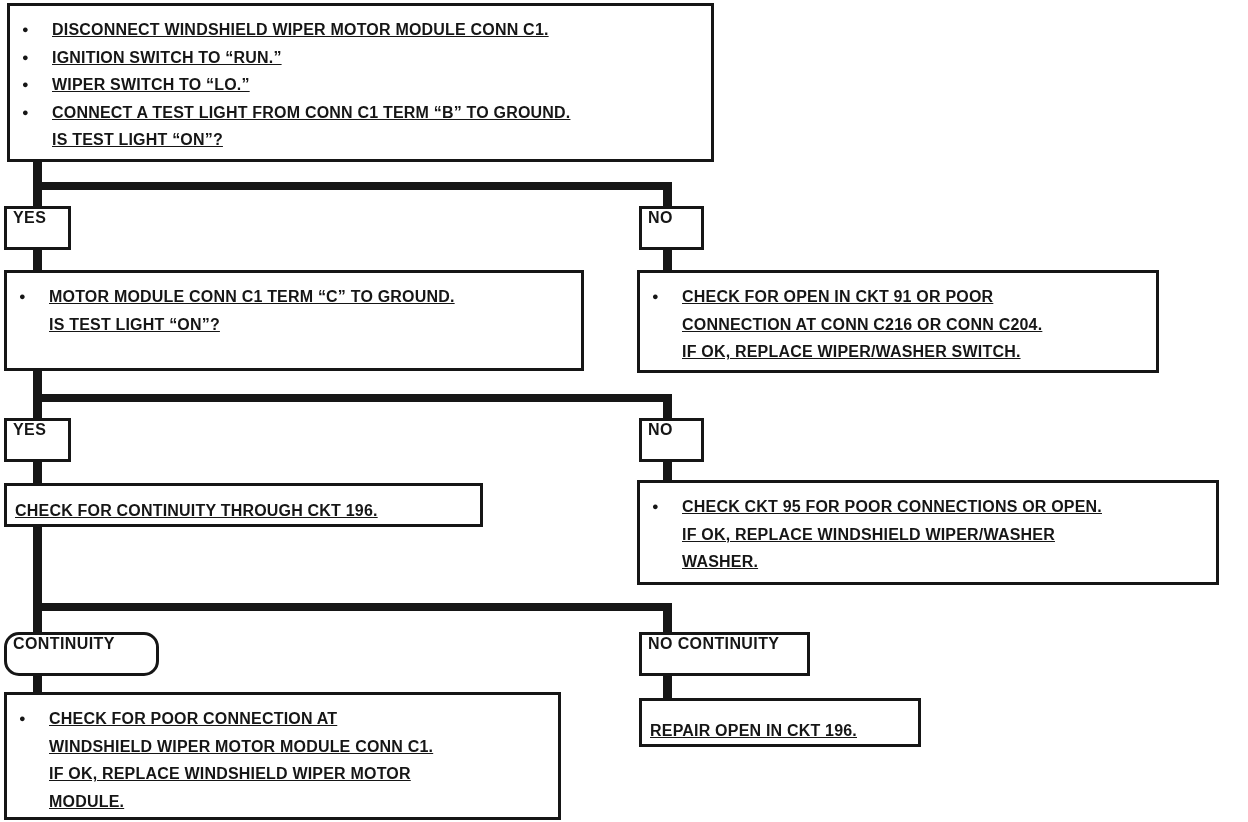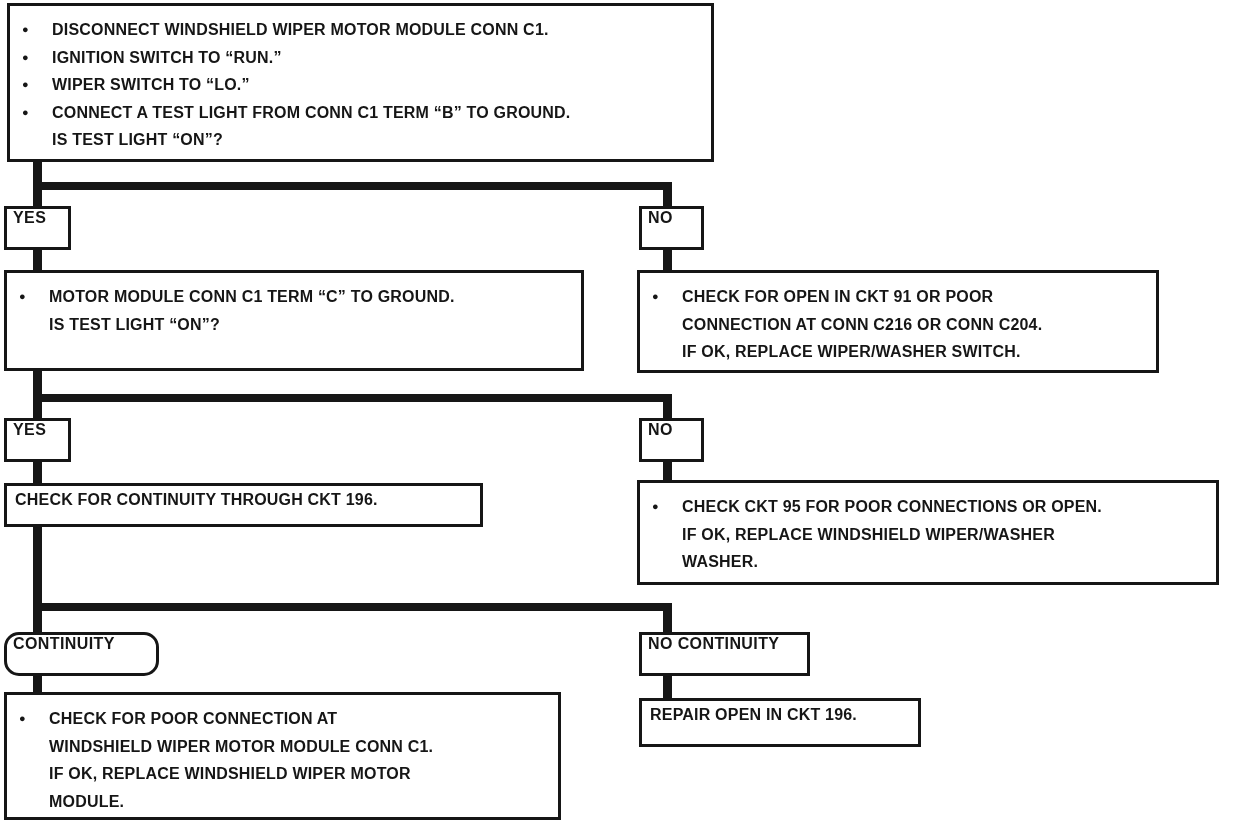--- a/index.html
+++ b/index.html
@@ -10,22 +10,22 @@
   }
   .node{
     position:absolute;border:3px solid #161616;background:#ffffff;
     box-sizing:border-box;
   }
   .conn{position:absolute;background:#161616;}
   .label-node{display:flex;align-items:flex-start;padding-left:6px;letter-spacing:.4px;}
   .action{padding:10px 8px 4px 12px;}
   .brow{display:flex;}
   .bullet{flex:0 0 30px;width:30px;font-size:11px;line-height:27.5px;}
-  .ln{line-height:27.5px;letter-spacing:.2px;white-space:nowrap;}
-  .center-v{display:flex;align-items:flex-start;padding-left:8px;letter-spacing:.2px;}
+  .ln{line-height:27.5px;letter-spacing:.2px;white-space:nowrap;text-decoration:underline;}
+  .center-v{display:flex;align-items:flex-end;padding-left:8px;letter-spacing:.2px;}
 </style>
 </head>
 <body>
 
 <div id="canvas">
 
   <div class="node action" style="left:7px;top:3px;width:707px;height:159px;">
     <div class="brow">
       <span class="bullet">●</span>
       <div class="ln">DISCONNECT WINDSHIELD WIPER MOTOR MODULE CONN C1.</div>

